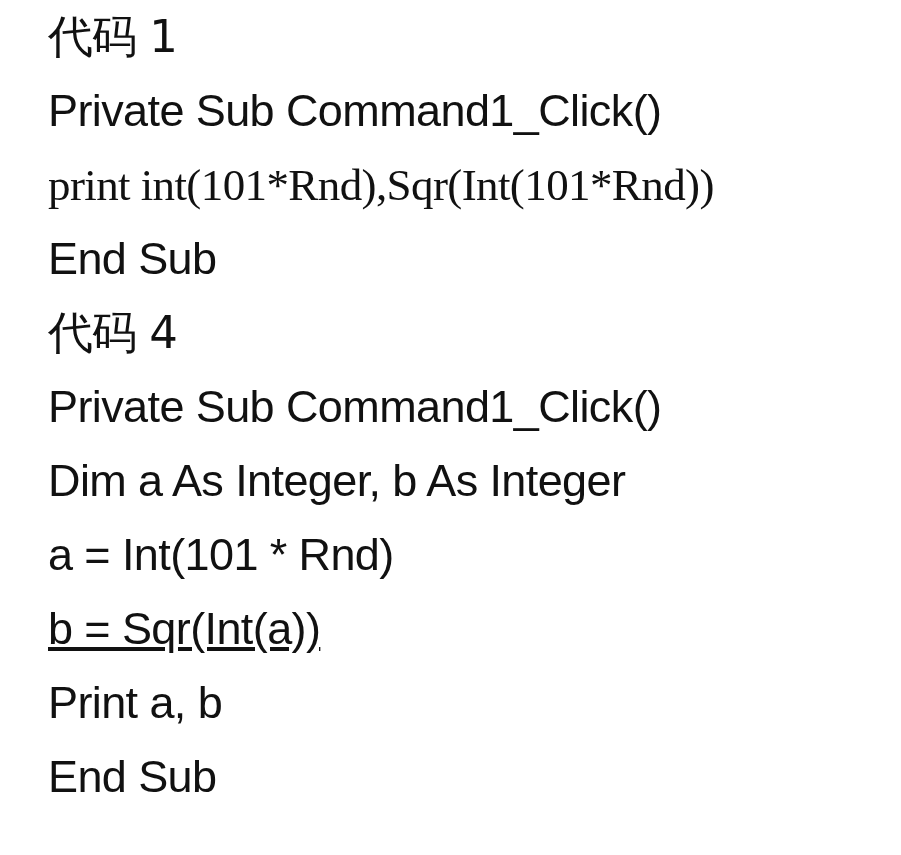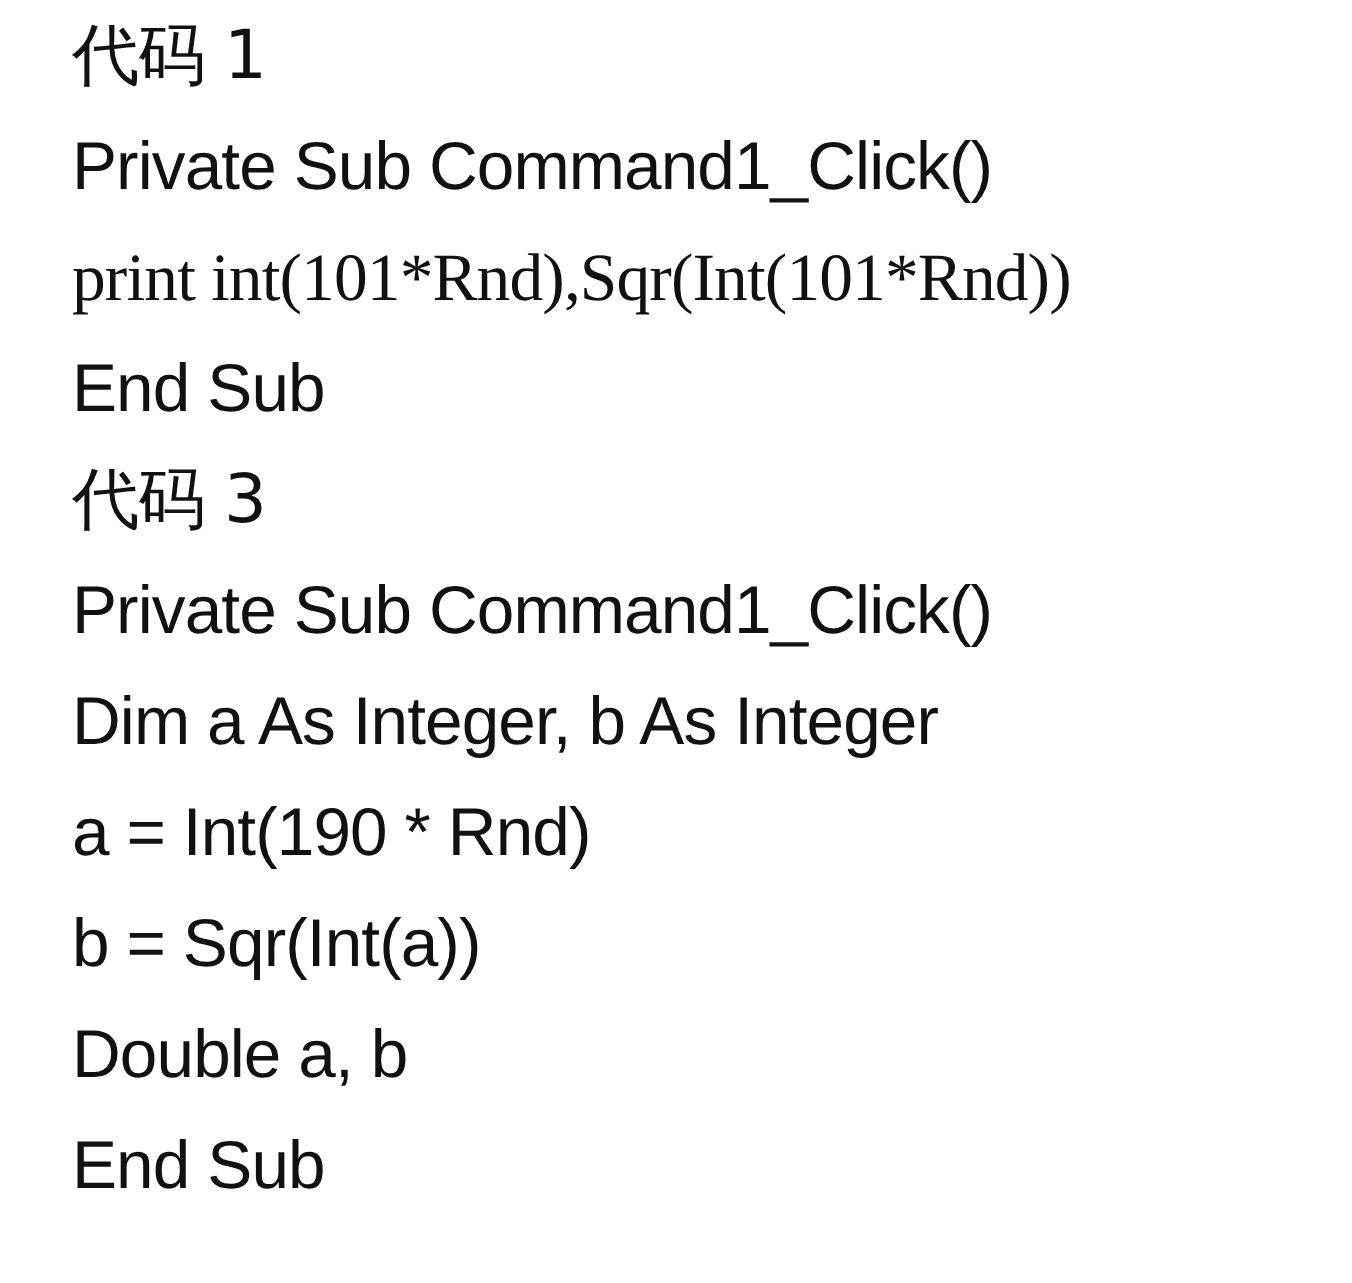--- a/index.html
+++ b/index.html
@@ -38,20 +38,20 @@
   </style>
 </head>
 <body>
 
 <div class="doc">
   <div class="line heading" style="top:0px;">代码 1</div>
   <div class="line" style="top:74px;">Private Sub Command1_Click()</div>
   <div class="line" style="top:148px;font-family:Liberation Serif, serif;">print int(101*Rnd),Sqr(Int(101*Rnd))</div>
   <div class="line" style="top:222px;">End Sub</div>
 
-  <div class="line heading" style="top:296px;">代码 3</div>
+  <div class="line heading" style="top:296px;">代码 4</div>
   <div class="line" style="top:370px;">Private Sub Command1_Click()</div>
   <div class="line" style="top:444px;">Dim a As Integer, b As Integer</div>
-  <div class="line" style="top:518px;">a = Int(190 * Rnd)</div>
-  <div class="line" style="top:592px;">b = Sqr(Int(a))</div>
-  <div class="line" style="top:666px;">Double a, b</div>
+  <div class="line" style="top:518px;">a = Int(101 * Rnd)</div>
+  <div class="line" style="top:592px;text-decoration:underline;">b = Sqr(Int(a))</div>
+  <div class="line" style="top:666px;">Print a, b</div>
   <div class="line" style="top:740px;">End Sub</div>
 </div>
 
 </body></html>

